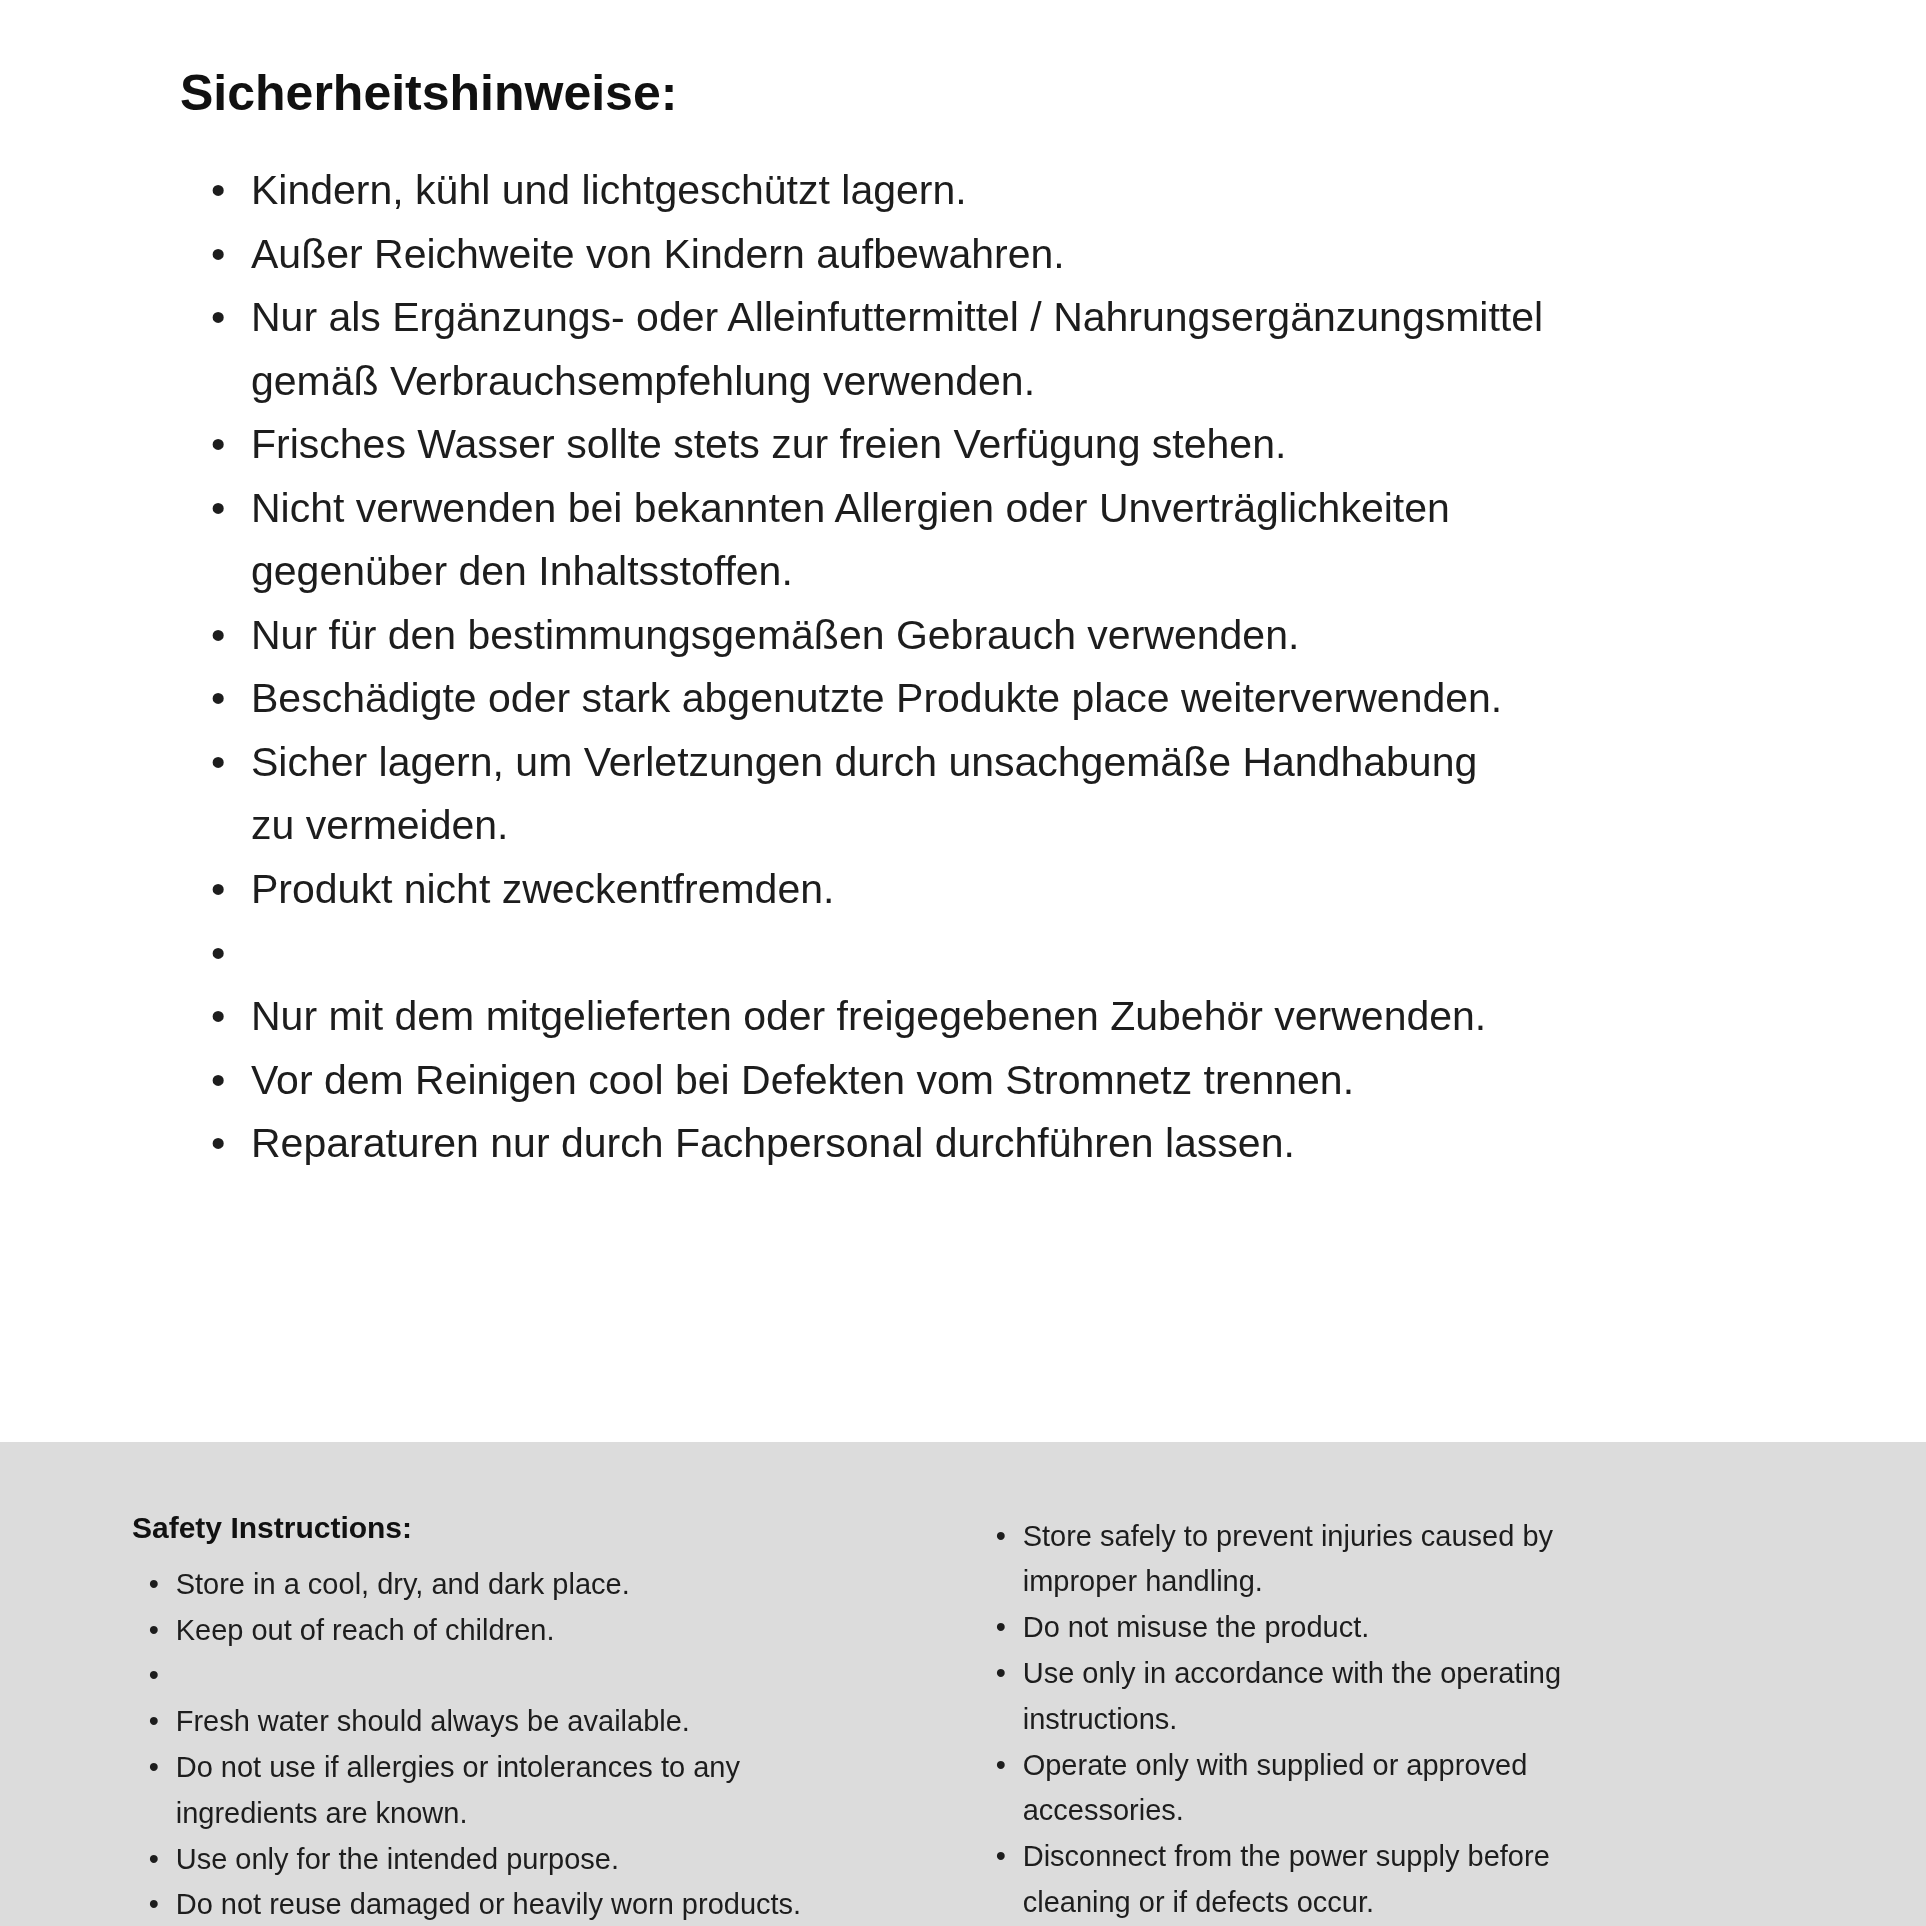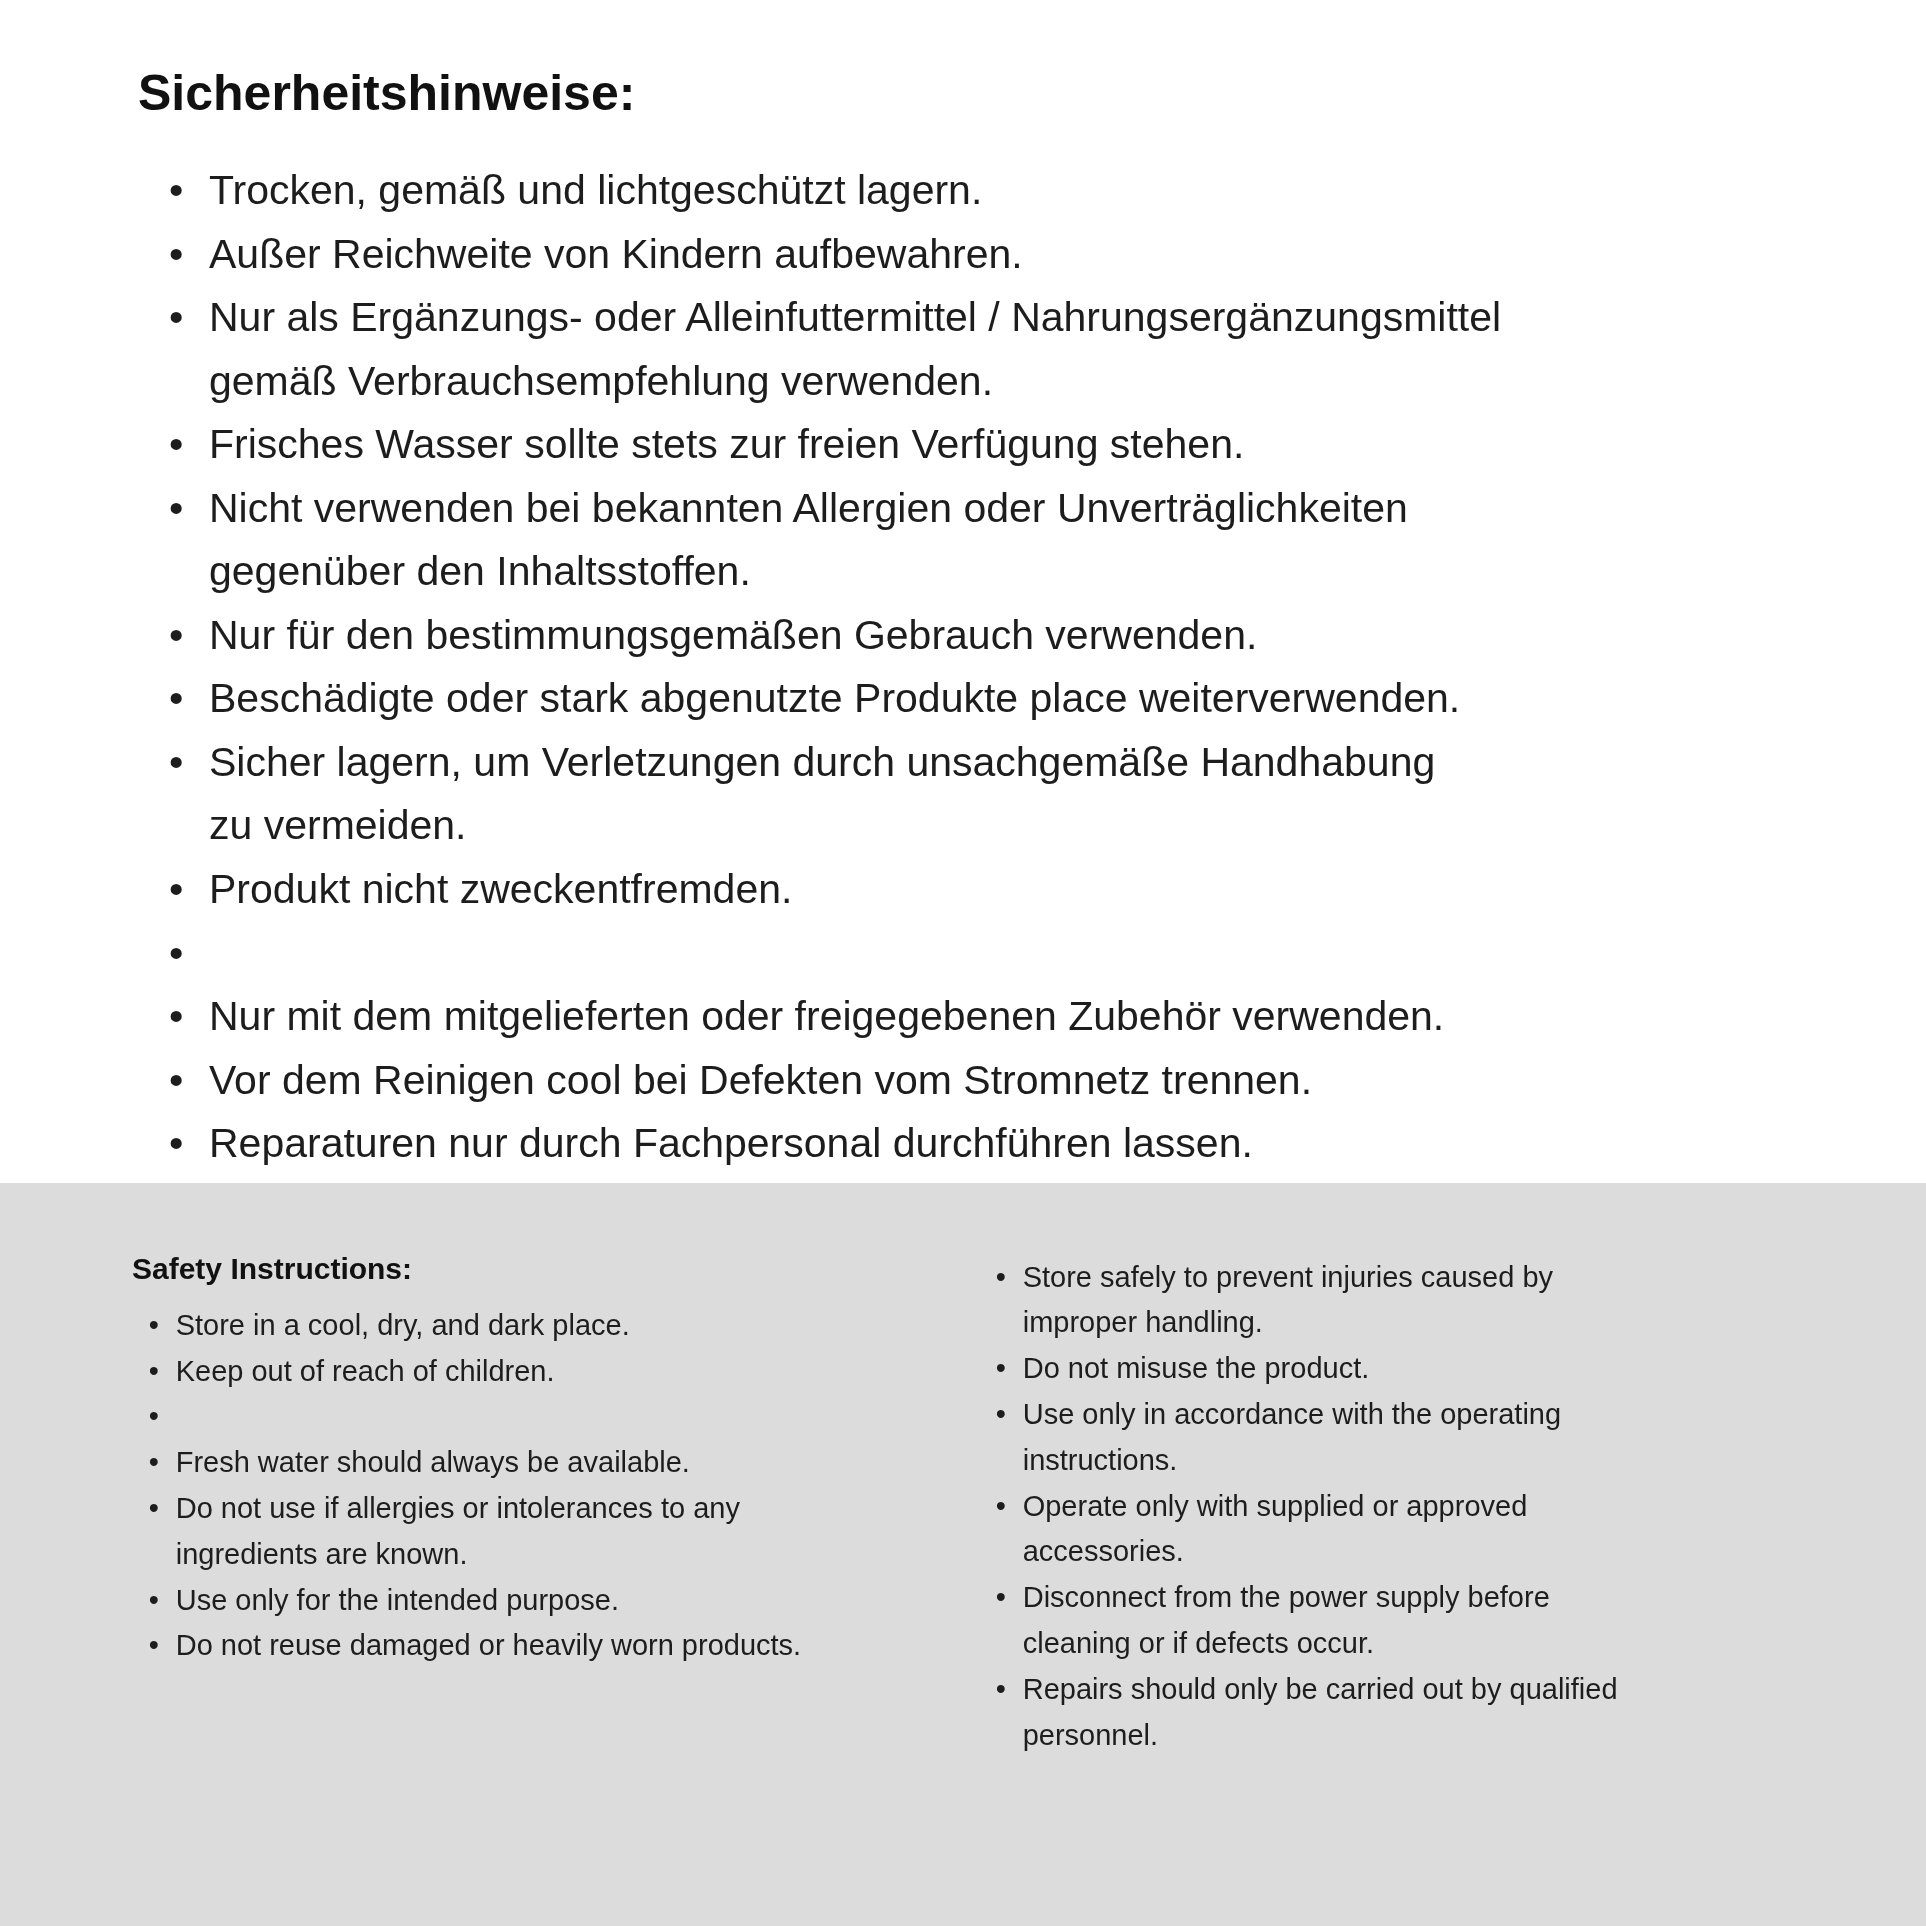--- a/index.html
+++ b/index.html
@@ -19,23 +19,24 @@
     width: 1926px;
     height: 1926px;
     display: flex;
     flex-direction: column;
     background: var(--bg);
     overflow: hidden;
   }
 
   
   .german-section {
-    height: 1183px;
+    height: 1442px;
     flex: 0 0 auto;
     padding: 64px 128px 0 138px;
+    margin-left: 42px;
   }
   .german-title {
     margin: 0 0 37px 0;
     font-size: 50px;
     font-weight: 700;
     color: #111111;
   }
   ul.list {
     list-style: none;
     margin: 0;
@@ -89,21 +90,21 @@
 </head>
 <body>
 
 <div class="page">
 
   <section class="german-section">
     <h1 class="german-title">Sicherheitshinweise:</h1>
     <ul class="list german-list">
         <li>
           <span class="bullet">•</span>
-          <span class="item-text">Trocken, gemäß und lichtgeschützt lagern.</span>
+          <span class="item-text">Kindern, kühl und lichtgeschützt lagern.</span>
         </li>
         <li>
           <span class="bullet">•</span>
           <span class="item-text">Außer Reichweite von Kindern aufbewahren.</span>
         </li>
         <li>
           <span class="bullet">•</span>
           <span class="item-text">Nur als Ergänzungs- oder Alleinfuttermittel / Nahrungsergänzungsmittel
 gemäß Verbrauchsempfehlung verwenden.</span>
         </li>

